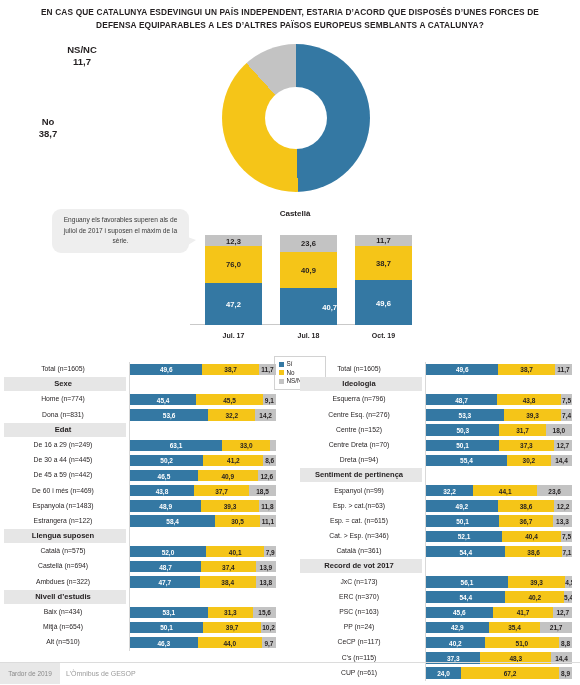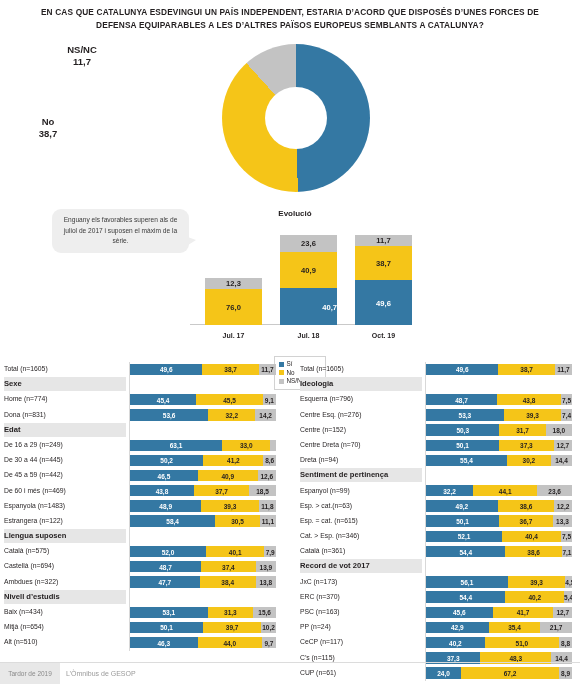--- a/index.html
+++ b/index.html
@@ -56,21 +56,21 @@
   }
   .legend div{font-size:6.3px;line-height:8.6px;white-space:nowrap;color:#231f20;}
   .sw{display:inline-block;width:5px;height:5px;margin-right:2.5px;vertical-align:middle;}
   
   .tbl{position:absolute;top:362px;width:276px;}
   .tbl.left{left:4px;}
   .tbl.right{left:300px;}
   .row{height:15.2px;position:relative;}
   .rlab{
     position:absolute;left:0;top:0;width:122px;height:14px;line-height:14px;
-    text-align:left;font-size:6.8px;color:#231f20;padding-right:4px;box-sizing:border-box;
+    text-align:center;font-size:6.8px;color:#231f20;padding-right:4px;box-sizing:border-box;
   }
   .hdr .rlab{font-weight:bold;font-size:7.6px;background:#e6e6e6;}
   .bars{position:absolute;left:126px;top:1.6px;height:11.4px;width:146px;}
   .seg{position:absolute;top:0;height:11.4px;overflow:hidden;}
   .seg span{
     position:absolute;left:0;right:0;top:50%;transform:translateY(-50%);
     text-align:center;font-size:6.5px;font-weight:bold;white-space:nowrap;
   }
   .sep{position:absolute;left:125px;top:0;bottom:0;width:1px;background:#d8d8d8;}
   
@@ -96,30 +96,33 @@
   <span>No</span><br>
   <span>38,7</span>
 </div>
 <div class="dlab ns">
   <span>NS/NC</span><br>
   <span>11,7</span>
 </div>
 
 <div class="callout">Enguany els favorables superen als de juliol de 2017 i suposen el màxim de la sèrie.</div>
 
-<div class="evo-title">Evolució</div>
+<div class="evo-title">Castellà</div>
 <div class="evo" id="evo">
   <div class="axis"></div>
 <div class="evo-col" style="left: 15px;">
       <div class="evo-seg" style="height: 11.07px; background: rgb(195, 195, 195); margin-top: 30px;">
         <span style="color: rgb(35, 31, 32);">12,3</span>
       </div>
       <div class="evo-seg" style="height: 36.45px; background: rgb(245, 197, 24);">
         <span style="color: rgb(35, 31, 32);">76,0</span>
       </div>
+      <div class="evo-seg" style="height: 42.48px; background: rgb(52, 120, 163);">
+        <span style="color: rgb(255, 255, 255);">47,2</span>
+      </div>
     </div>
     <div class="evo-x" style="left: 15px;">Jul. 17</div>
     <div class="evo-col" style="left: 90px;">
       <div class="evo-seg" style="height: 16.56px; background: rgb(195, 195, 195);">
         <span style="color: rgb(35, 31, 32);">23,6</span>
       </div>
       <div class="evo-seg" style="height: 36.81px; background: rgb(245, 197, 24);">
         <span style="color: rgb(35, 31, 32);">40,9</span>
       </div>
       <div class="evo-seg" style="height: 36.63px; background: rgb(52, 120, 163);">

